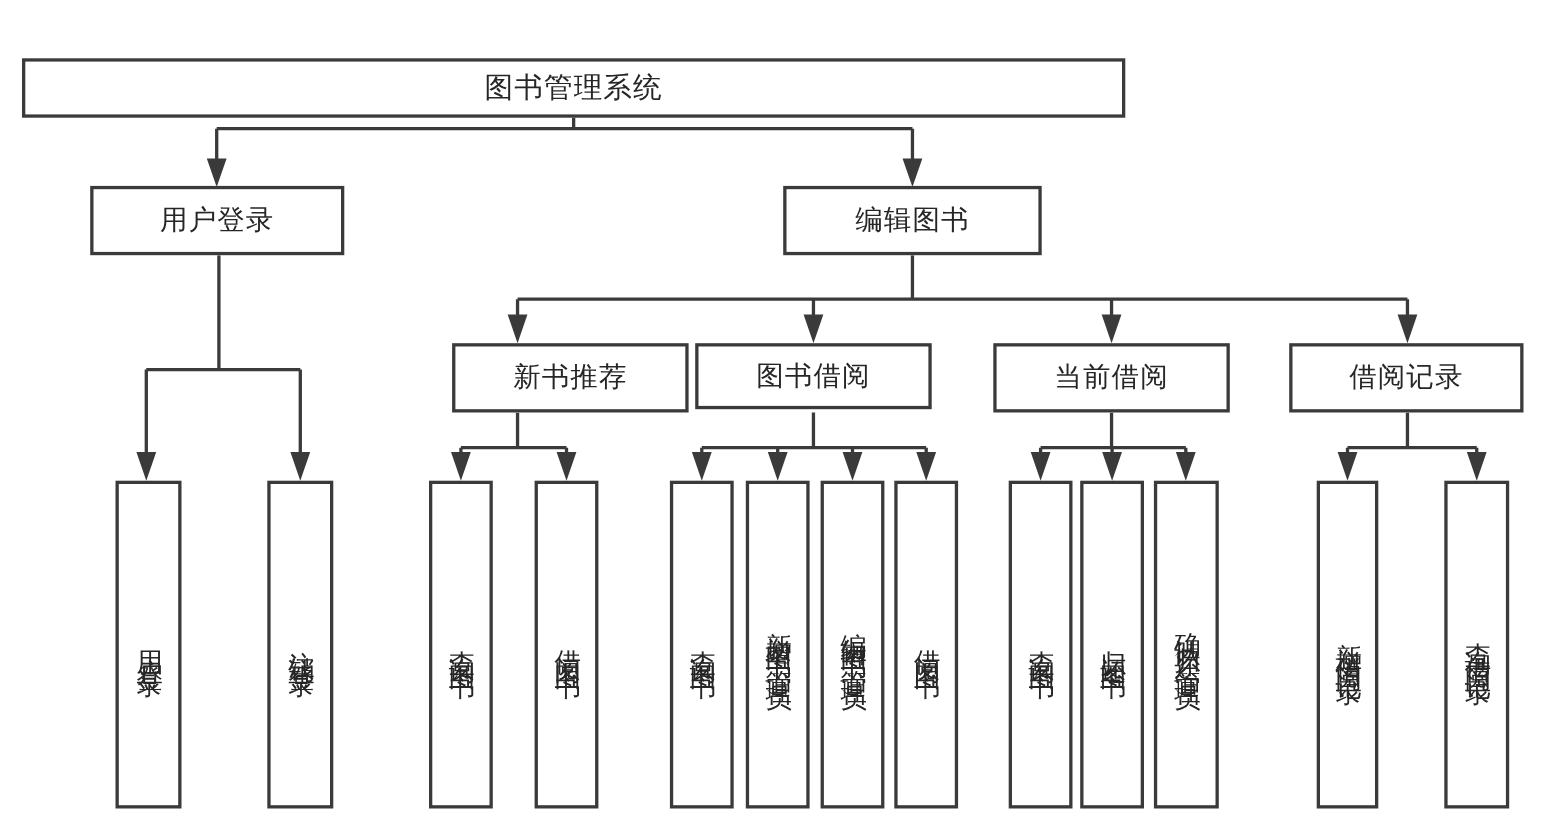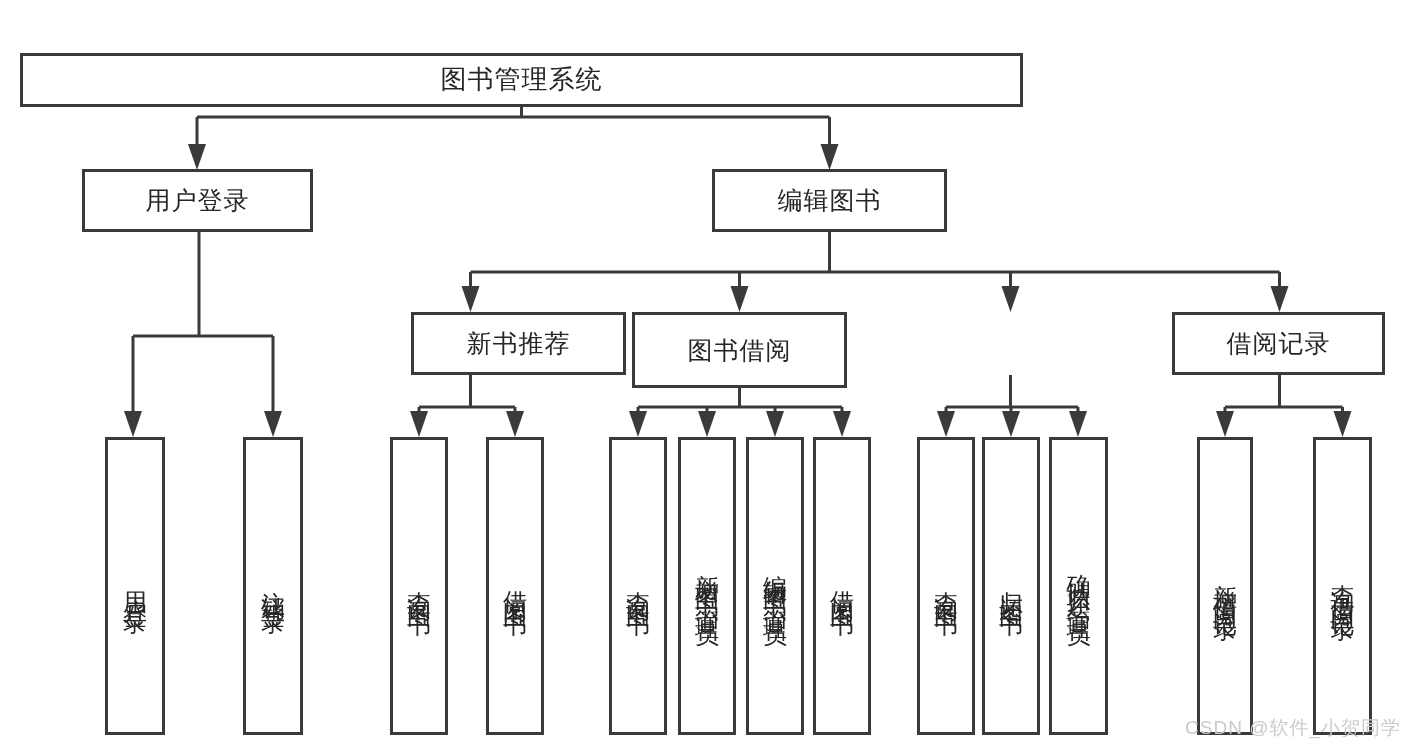--- a/index.html
+++ b/index.html
@@ -98,21 +98,22 @@
       <polygon points="1333.5,411 1351.5,411 1342.5,437"></polygon>
     </g>
   </svg>
 
   <div class="node root-node" style="left:20px;top:13px;width:1003px;height:54px;">图书管理系统</div>
 
   <div class="node branch-node" style="left:82px;top:169px;width:231px;height:63px;">用户登录</div>
   <div class="node branch-node" style="left:712px;top:169px;width:235px;height:63px;">编辑图书</div>
 
   <div class="node branch-node" style="left:363px;top:312px;width:215px;height:63px;margin-left:48px;">新书推荐</div>
-  <div class="node branch-node" style="left:632px;top:312px;width:215px;height:76px;">图书借阅</div>
+  <div class="node branch-node" style="left:632px;top:312px;width:215px;height:60px;">图书借阅</div>
+  <div class="node branch-node" style="left:903px;top:312px;width:215px;height:63px;">当前借阅</div>
   <div class="node branch-node" style="left:1172px;top:312px;width:213px;height:63px;">借阅记录</div>
 
   <div class="node leaf-node" style="left:105px;top:437px;width:60px;height:298px;">
     <span>用户登录</span>
   </div>
   <div class="node leaf-node" style="left:243px;top:437px;width:60px;height:298px;">
     <span>注销登录</span>
   </div>
 
   <div class="node leaf-node" style="left:390px;top:437px;width:58px;height:298px;">
@@ -145,15 +146,14 @@
     <span>确认归还（管理员）</span>
   </div>
 
   <div class="node leaf-node" style="left:1197px;top:437px;width:56px;height:298px;">
     <span>新增借阅记录</span>
   </div>
   <div class="node leaf-node" style="left:1313px;top:437px;width:59px;height:298px;">
     <span>查询借阅记录</span>
   </div>
 
-  <div class="watermark">CSDN @软件_小贺同学</div>
 
 </div>
 
 </body></html>

